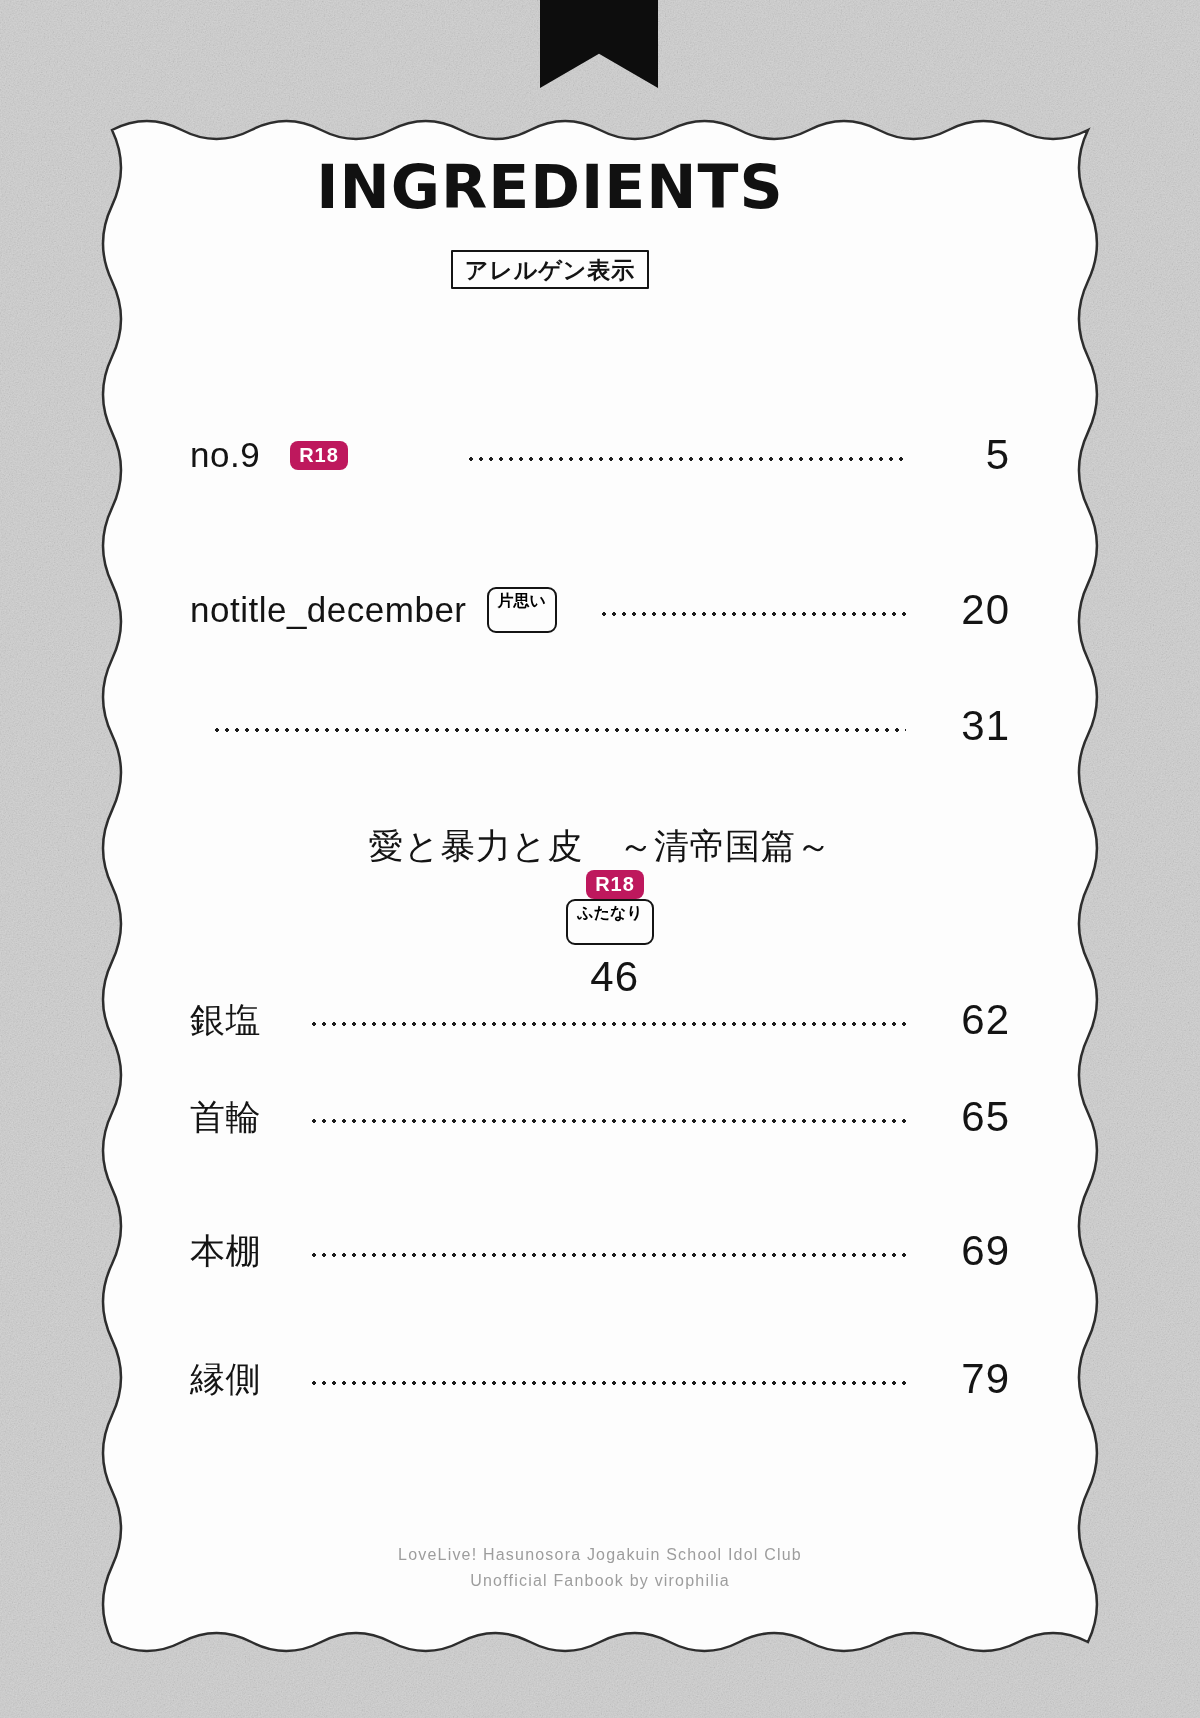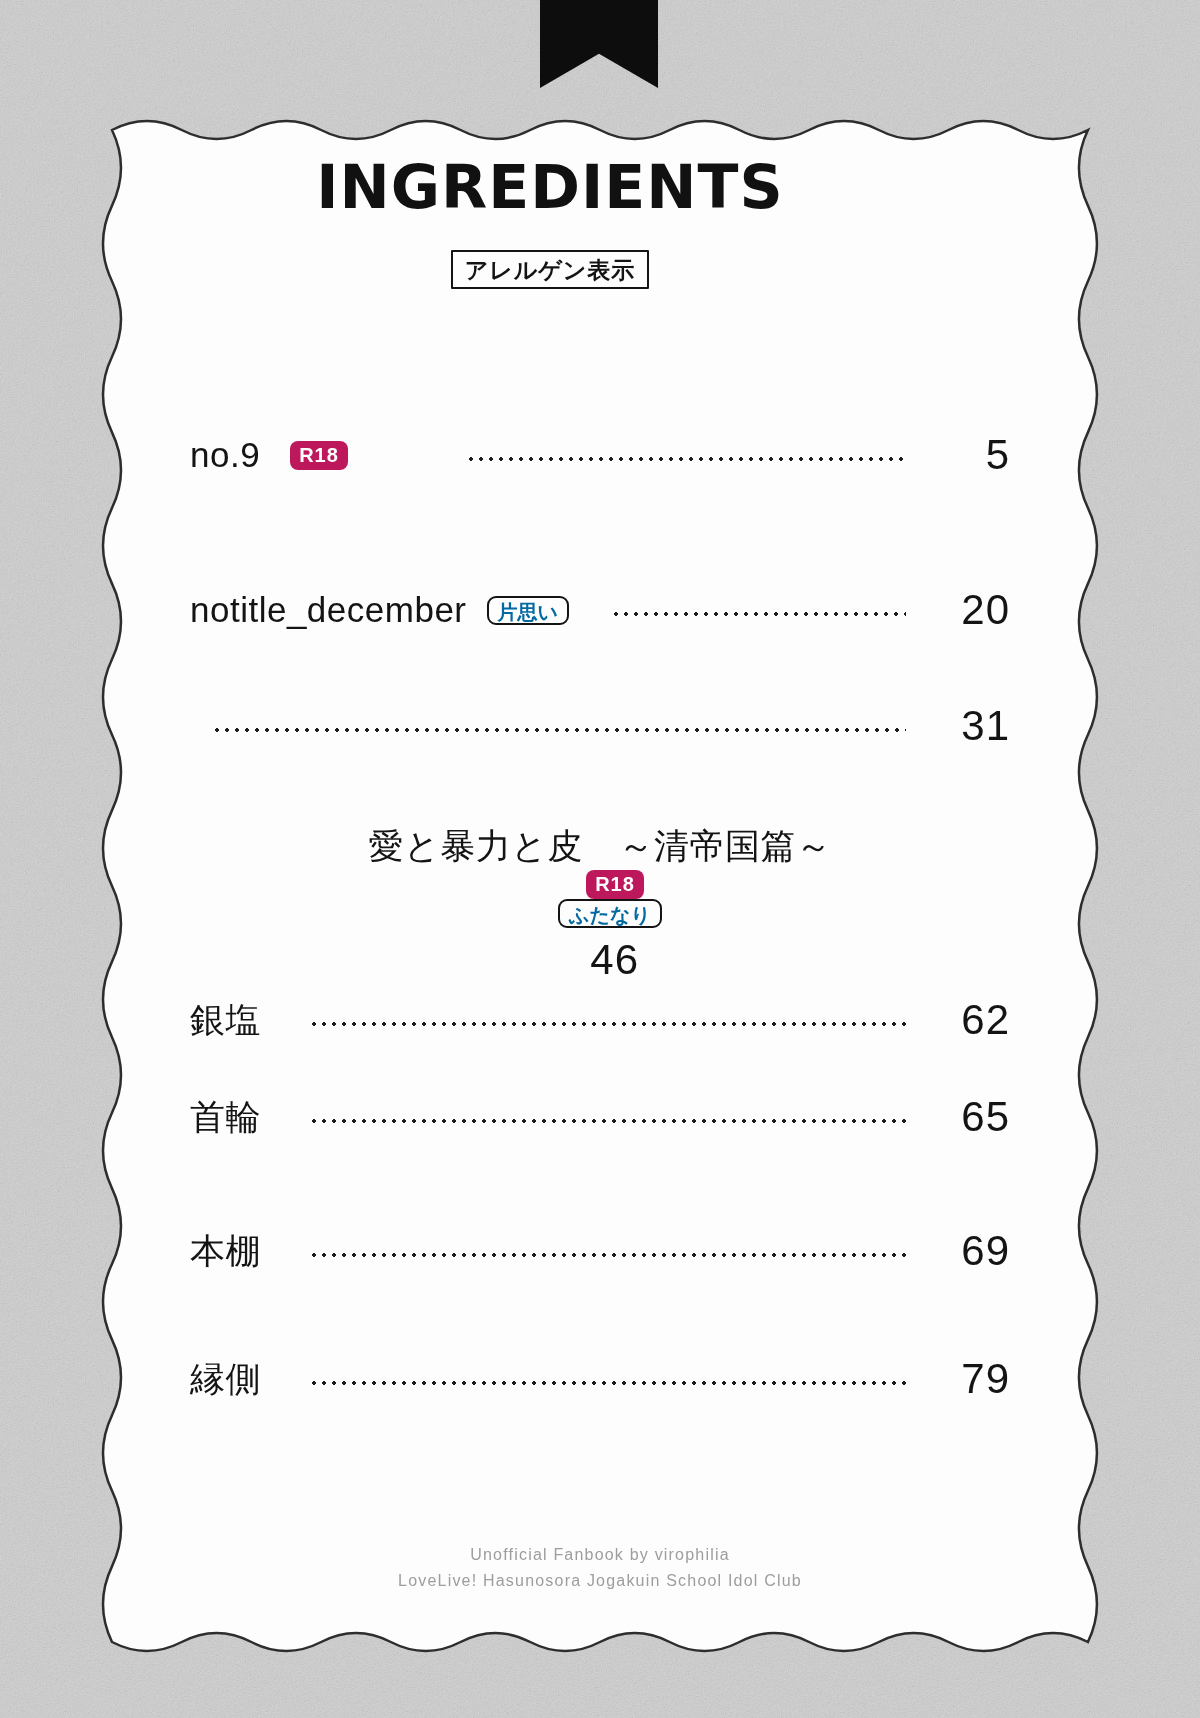--- a/index.html
+++ b/index.html
@@ -46,23 +46,23 @@
   .row-title{
     font-size:35px;font-weight:500;letter-spacing:0.5px;white-space:pre;
   }
   .badge-solid{
     background:#be185d;color:#fff;
     font-size:20px;font-weight:bold;letter-spacing:1px;
     padding:4px 9px 5px;border-radius:8px;
     margin-left:30px;line-height:1;
   }
   .badge-outline{
-    border:2.5px solid #141414;color:#0369a1;
-    font-size:20px;font-weight:600;
-    padding:3px 9px 0;border-radius:9px;
+    border:2.5px solid #141414;color:#000000;
+    font-size:16px;font-weight:600;
+    padding:3px 9px 21px;border-radius:9px;
     margin-left:20px;line-height:1.1;white-space:pre;
   }
   .leader{
     flex:1;height:6px;align-self:center;margin-top:8px;
     background-image:radial-gradient(circle,#1c1c1c 1.6px,transparent 1.9px);
     background-size:10px 6px;background-repeat:repeat-x;
     background-position:left center;
     margin-right:26px;
   }
   .row:nth-of-type(1) .leader{margin-left:118px;}
@@ -164,18 +164,18 @@
     <div class="row row8">
       <span class="row-title">縁側</span>
       <span class="leader"></span>
       <span class="row-page">79</span>
     </div>
 
   </div>
 
   <div class="footer">
     <div class="footer-sub">
+      <div>LoveLive! Hasunosora Jogakuin School Idol Club</div>
       <div>Unofficial Fanbook by virophilia</div>
-      <div>LoveLive! Hasunosora Jogakuin School Idol Club</div>
     </div>
   </div>
 
 </div>
 
 </body></html>

